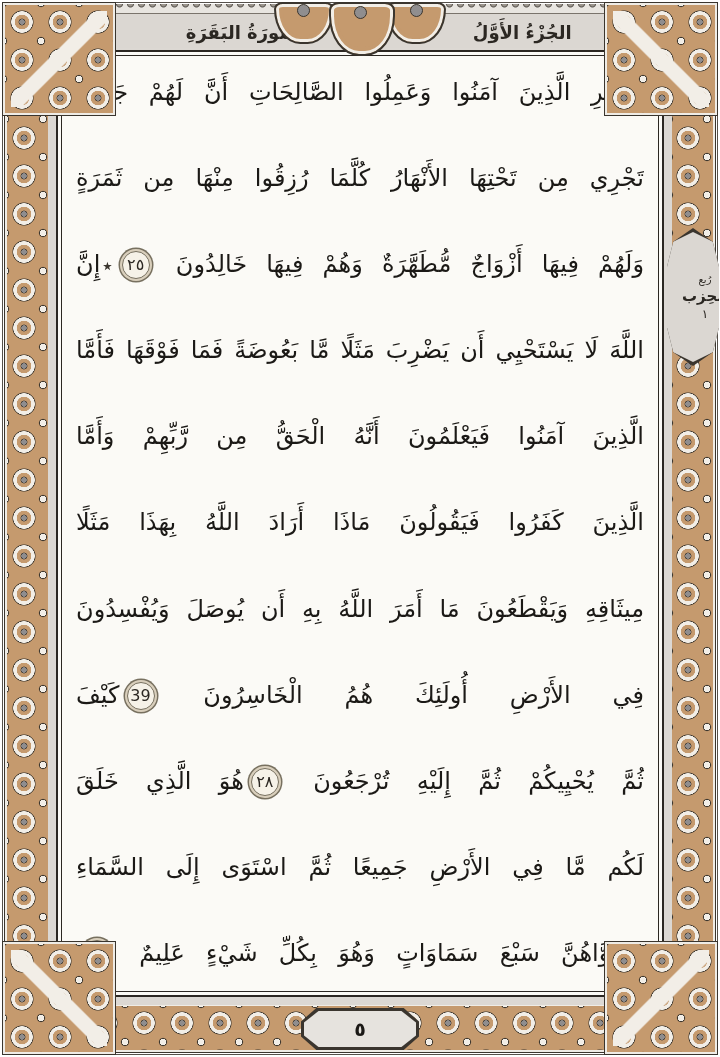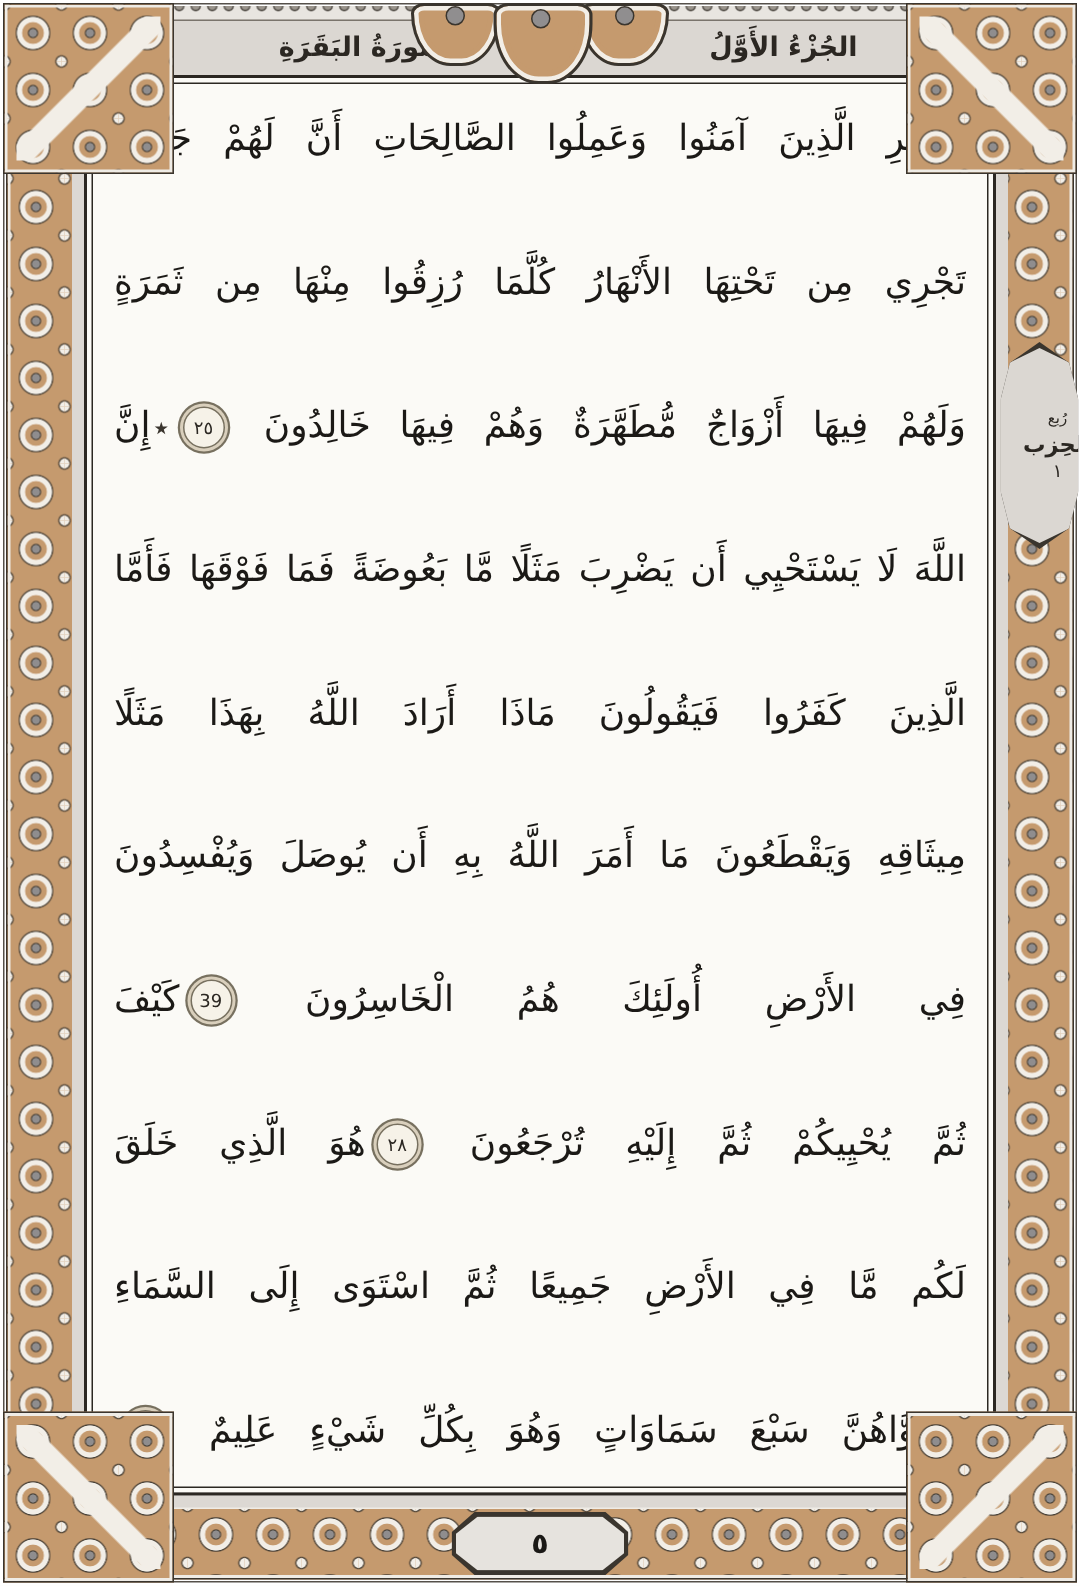--- a/index.html
+++ b/index.html
@@ -79,21 +79,21 @@
     direction:rtl;width:100%;height:60px;line-height:60px;
     font-size:24px;color:#1b1916;
     text-align:justify;text-align-last:justify;
     overflow:hidden;white-space:nowrap;
   }
   .vbadge{
     display:inline-flex;align-items:center;justify-content:center;
     width:26px;height:26px;border-radius:50%;vertical-align:middle;
     background:#f6f2e8;border:1px solid #77705f;
     box-shadow:0 0 0 2px #d9cfbc, 0 0 0 3.5px #77705f;
-    font-size:12px;line-height:1;color:#2b2722;margin:0 7px;
+    font-size:16px;line-height:1;color:#2b2722;margin:0 7px;
   }
   .rub{font-size:19px;color:#3a352e;margin:0 2px;vertical-align:middle;}
 
   
   .side-tab{
     position:absolute;right:1px;top:228px;width:52px;height:138px;z-index:4;
     background:#3a352e;
     clip-path:polygon(50% 0,88% 10%,100% 28%,100% 72%,88% 90%,50% 100%,12% 90%,0 72%,0 28%,12% 10%);
     display:flex;align-items:center;justify-content:center;
   }
@@ -152,20 +152,21 @@
     <div class="bud b3"></div>
   </div>
 
   <div class="inner-mat">
     <div class="text-frame">
       <div class="lines">
           <div class="qline">وَبَشِّرِ الَّذِينَ آمَنُوا وَعَمِلُوا الصَّالِحَاتِ أَنَّ لَهُمْ جَنَّاتٍ </div>
           <div class="qline">تَجْرِي مِن تَحْتِهَا الأَنْهَارُ كُلَّمَا رُزِقُوا مِنْهَا مِن ثَمَرَةٍ </div>
           <div class="qline">وَلَهُمْ فِيهَا أَزْوَاجٌ مُّطَهَّرَةٌ وَهُمْ فِيهَا خَالِدُونَ <span class="vbadge">٢٥</span><span class="rub">٭</span>إِنَّ </div>
           <div class="qline">اللَّهَ لَا يَسْتَحْيِي أَن يَضْرِبَ مَثَلًا مَّا بَعُوضَةً فَمَا فَوْقَهَا فَأَمَّا </div>
+          <div class="qline">الَّذِينَ آمَنُوا فَيَعْلَمُونَ أَنَّهُ الْحَقُّ مِن رَّبِّهِمْ وَأَمَّا </div>
           <div class="qline">الَّذِينَ كَفَرُوا فَيَقُولُونَ مَاذَا أَرَادَ اللَّهُ بِهَذَا مَثَلًا </div>
           <div class="qline">مِيثَاقِهِ وَيَقْطَعُونَ مَا أَمَرَ اللَّهُ بِهِ أَن يُوصَلَ وَيُفْسِدُونَ </div>
           <div class="qline">فِي الأَرْضِ أُولَئِكَ هُمُ الْخَاسِرُونَ <span class="vbadge">39</span>كَيْفَ </div>
           <div class="qline">ثُمَّ يُحْيِيكُمْ ثُمَّ إِلَيْهِ تُرْجَعُونَ <span class="vbadge">٢٨</span>هُوَ الَّذِي خَلَقَ </div>
           <div class="qline">لَكُم مَّا فِي الأَرْضِ جَمِيعًا ثُمَّ اسْتَوَى إِلَى السَّمَاءِ </div>
           <div class="qline">فَسَوَّاهُنَّ سَبْعَ سَمَاوَاتٍ وَهُوَ بِكُلِّ شَيْءٍ عَلِيمٌ <span class="vbadge">٢٩</span></div>
         </div>
     </div>
   </div>
 

